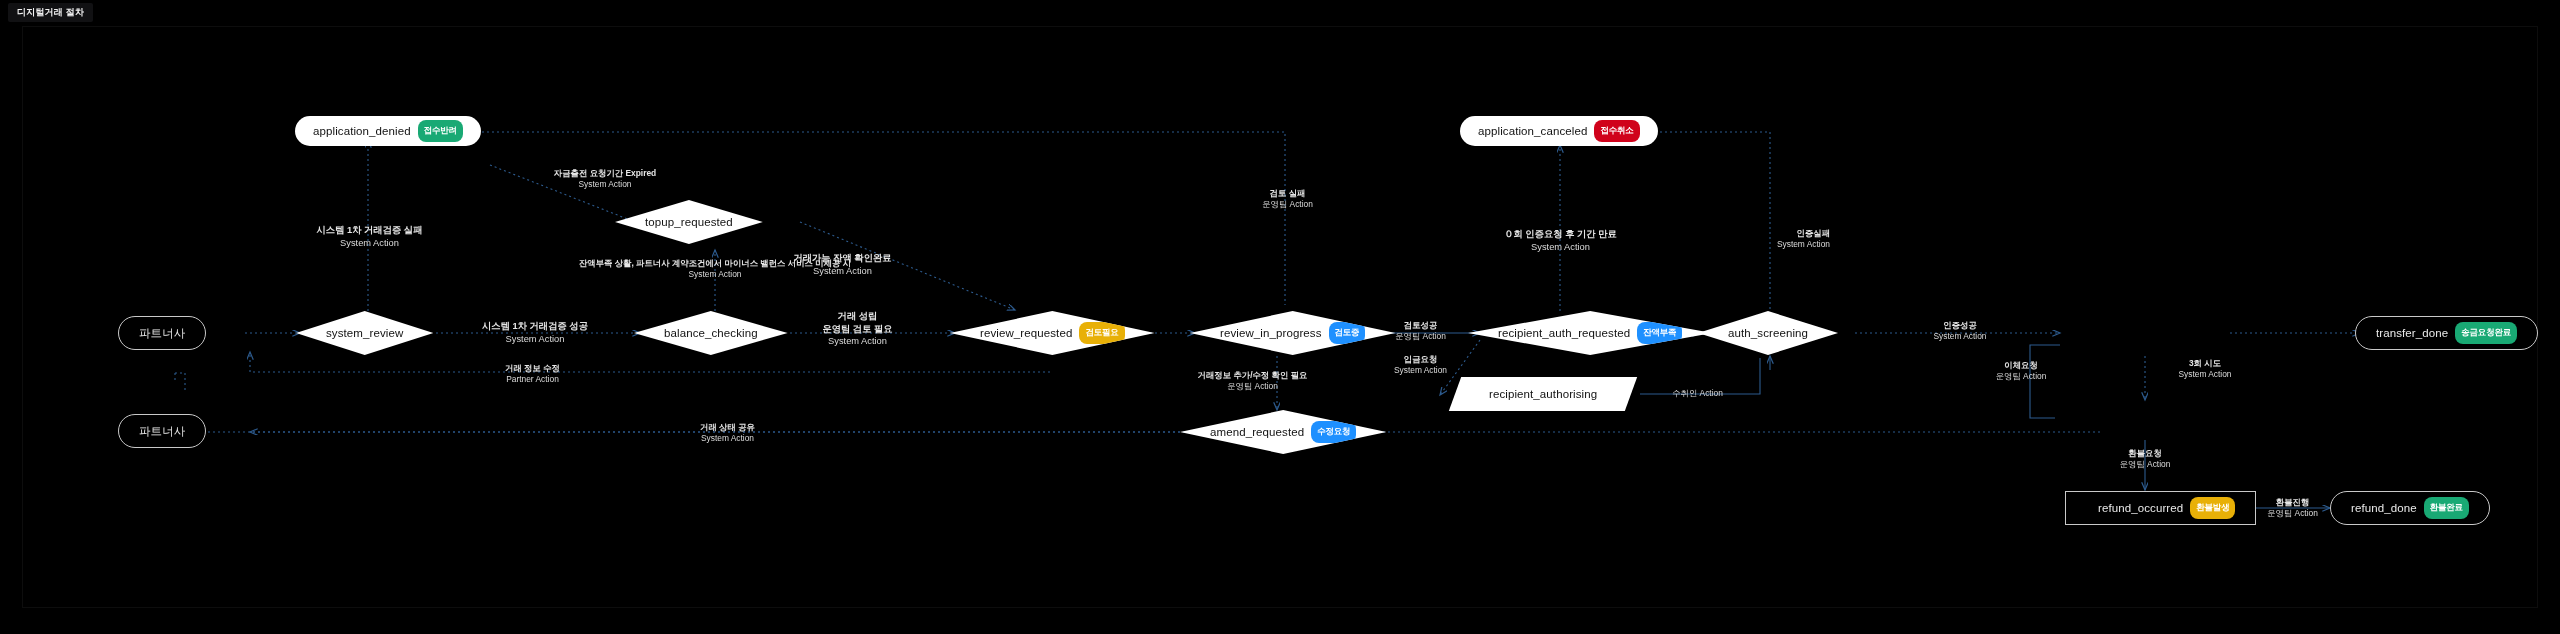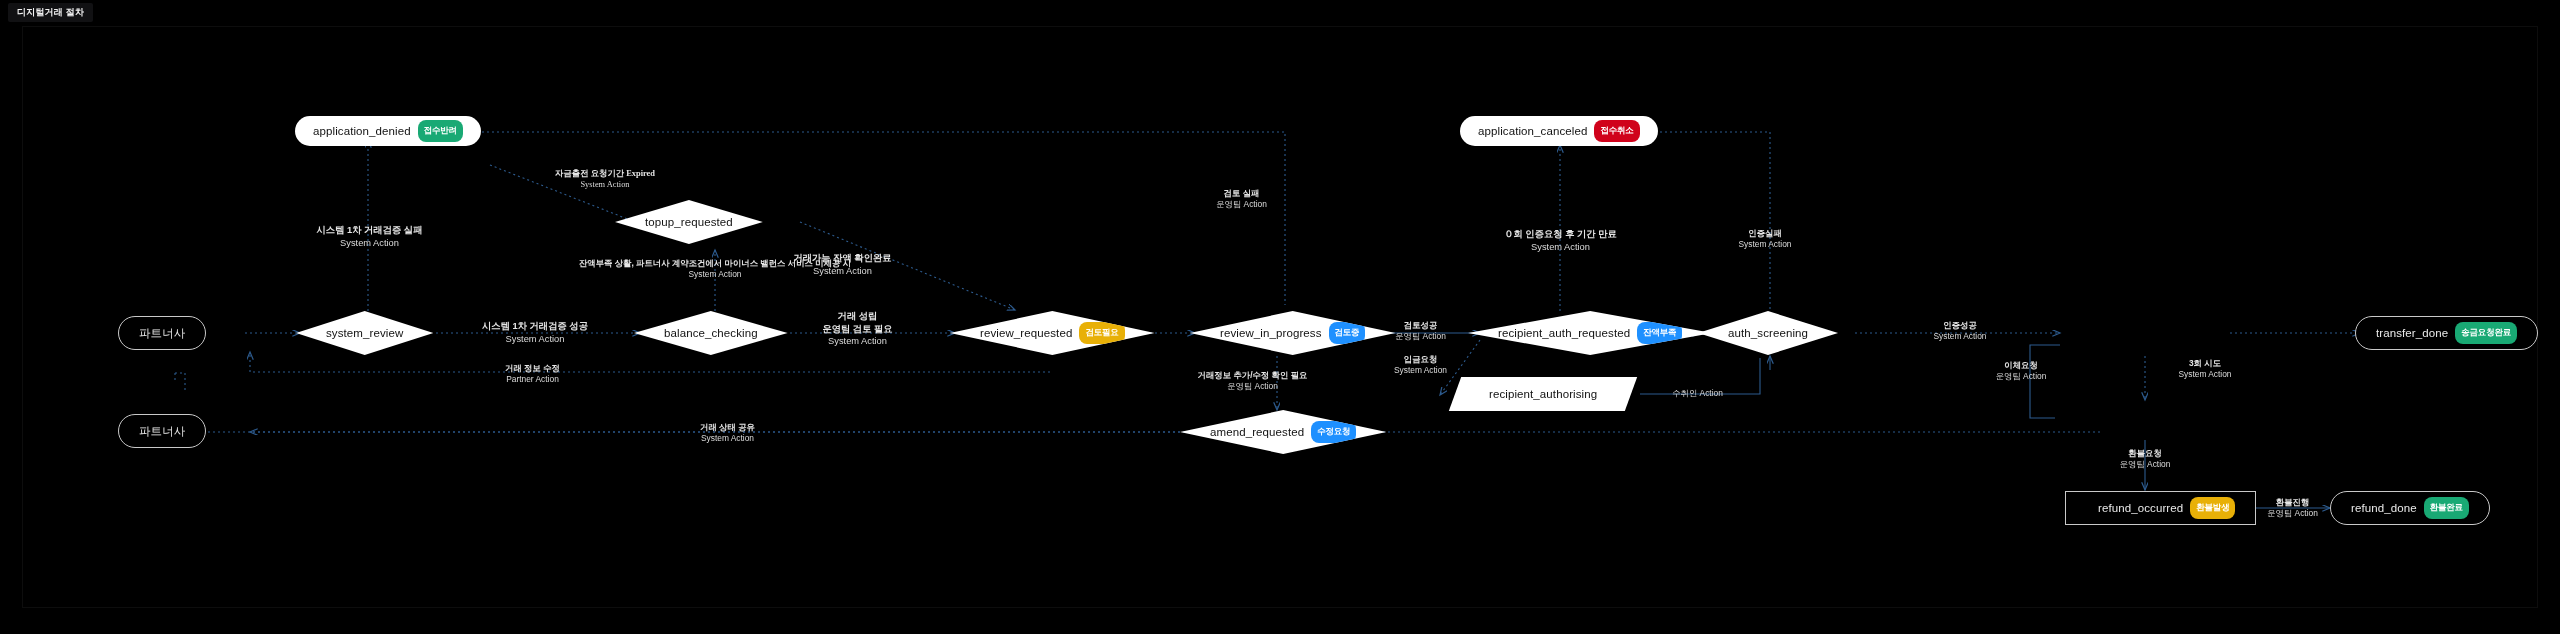--- a/index.html
+++ b/index.html
@@ -200,21 +200,21 @@
   <div class="node rect" style="left:2065px;top:491px;">
     <span class="lbl">refund_occurred</span>
     <span class="badge b-yellow">환불발생</span>
   </div>
 
   <div class="node stadium-dark" style="left:2330px;top:491px;">
     <span class="lbl">refund_done</span>
     <span class="badge b-green">환불완료</span>
   </div>
 
-  <div class="elabel small" style="left:505px;top:168px;width:200px;font-family:Liberation Serif, serif;">
+  <div class="elabel small" style="left:505px;top:168px;width:200px;">
     <div class="l1">자금출전 요청기간 Expired</div>
     <div class="l2">System Action</div>
   </div>
 
   <div class="elabel" style="left:292px;top:224px;width:155px;">
     <div class="l1">시스템 1차 거래검증 실패</div>
     <div class="l2">System Action</div>
   </div>
 
   <div class="elabel" style="left:455px;top:320px;width:160px;">
@@ -231,21 +231,21 @@
     <div class="l1">거래가능 잔액 확인완료</div>
     <div class="l2">System Action</div>
   </div>
 
   <div class="elabel" style="left:770px;top:310px;width:175px;">
     <div class="l1">거래 성립</div>
     <div class="l1">운영팀 검토 필요</div>
     <div class="l2">System Action</div>
   </div>
 
-  <div class="elabel small" style="left:1169px;top:188px;width:145px;">
+  <div class="elabel small" style="left:1215px;top:188px;width:145px;">
     <div class="l1">검토 실패</div>
     <div class="l2">운영팀 Action</div>
   </div>
 
   <div class="elabel small" style="left:1358px;top:320px;width:125px;">
     <div class="l1">검토성공</div>
     <div class="l2">운영팀 Action</div>
   </div>
 
   <div class="elabel small" style="left:1358px;top:354px;width:125px;">
@@ -266,21 +266,21 @@
   <div class="elabel small" style="left:655px;top:422px;width:145px;">
     <div class="l1">거래 상태 공유</div>
     <div class="l2">System Action</div>
   </div>
 
   <div class="elabel" style="left:1468px;top:228px;width:185px;">
     <div class="l1">０회 인증요청 후 기간 만료</div>
     <div class="l2">System Action</div>
   </div>
 
-  <div class="elabel small" style="left:1700px;top:228px;width:130px;">
+  <div class="elabel small" style="left:1700px;top:228px;width:130px;text-align:right;">
     <div class="l1">인증실패</div>
     <div class="l2">System Action</div>
   </div>
 
   <div class="elabel small" style="left:1640px;top:388px;width:115px;">
     <div class="l2">수취인 Action</div>
   </div>
 
   <div class="elabel small" style="left:1895px;top:320px;width:130px;">
     <div class="l1">인증성공</div>

